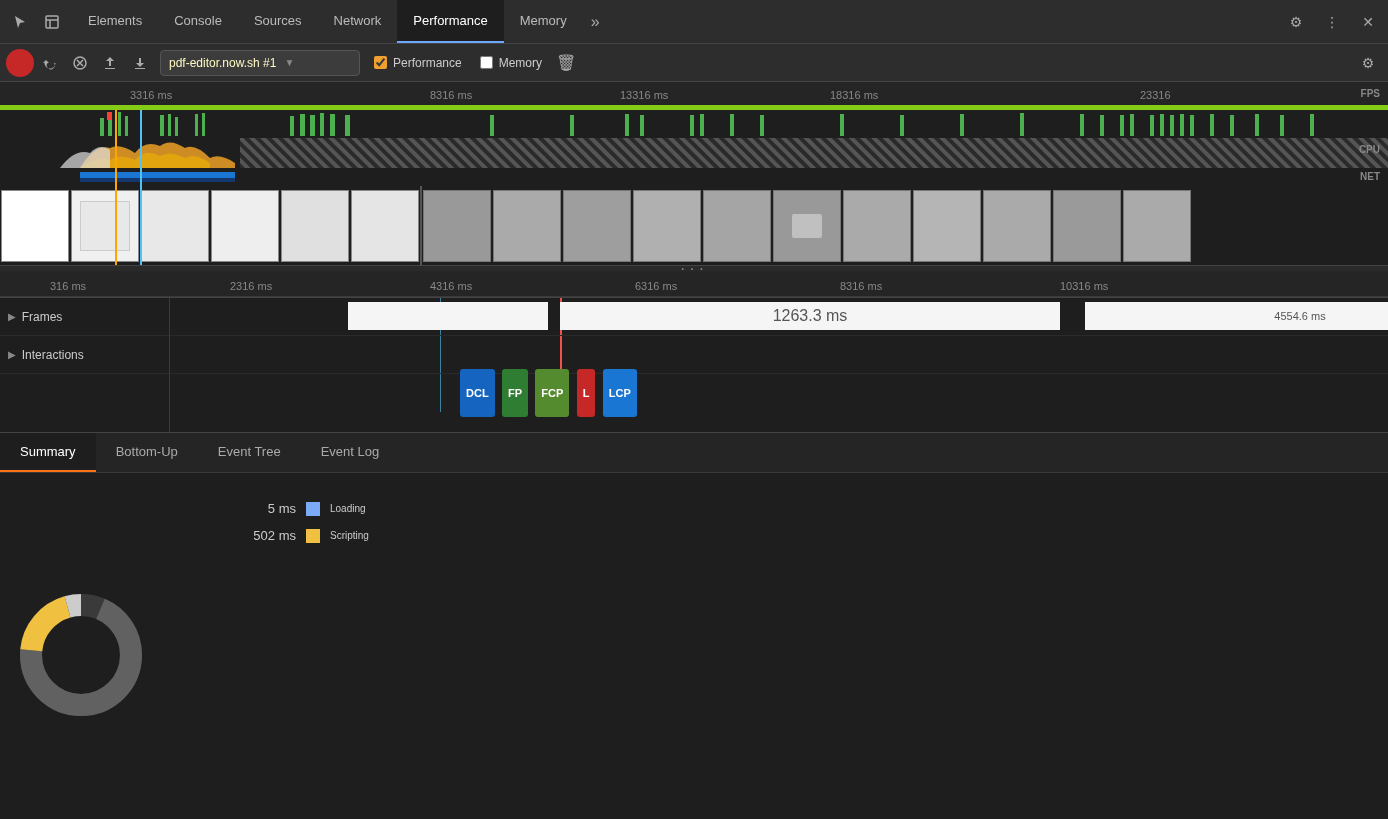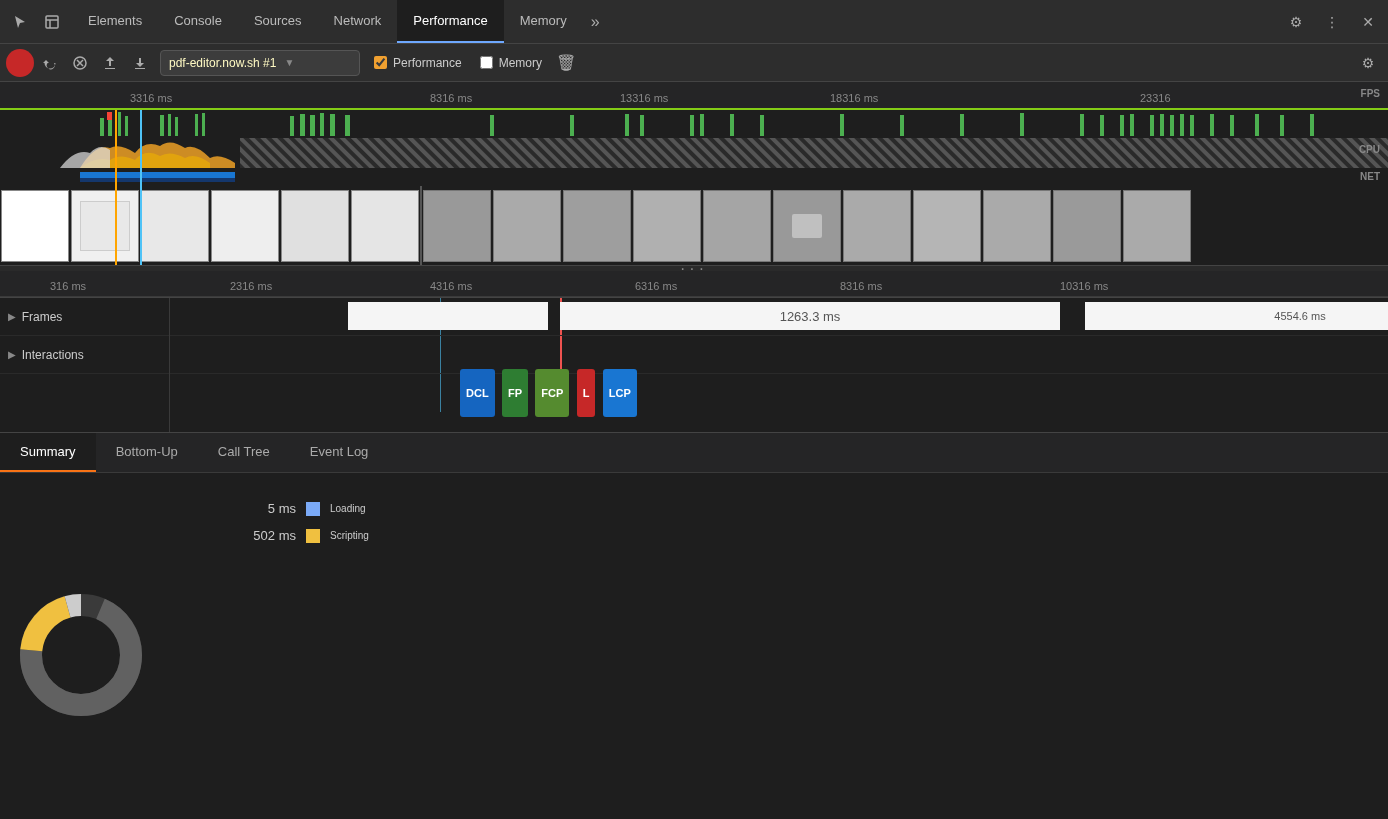--- a/index.html
+++ b/index.html
@@ -127,21 +127,21 @@
     
     .timeline-container {
       background: #1e1e1e;
       border-bottom: 1px solid #444;
       position: relative;
       overflow: hidden;
     }
     .timeline-ruler {
       height: 32px;
       background: #252526;
-      border-bottom: 2px solid #84cc16;
+      border-bottom: 5px solid #84cc16;
       position: relative;
       display: flex;
       align-items: flex-end;
     }
     .ruler-tick {
       position: absolute;
       bottom: 4px;
       color: #888;
       font-size: 11px;
       white-space: nowrap;
@@ -530,21 +530,21 @@
   <div class="panels-right">
 
     <div class="frames-content">
 
       <div style="position:absolute; left:270px; top:0; bottom:0; width:1px; background:#4fc3f7; opacity:0.6; border-left:1px dashed #4fc3f7;"></div>
       <div style="position:absolute; left:390px; top:0; bottom:0; width:2px; background:#ef5350;"></div>
 
       <div class="frame-bar white" style="left:178px; width:200px; font-size:11px; color:#555;"></div>
 
       <div class="frame-bar white" style="left:390px; width:500px;">
-        <span style="color:#555; font-size:13px; position:absolute; left:50%; transform:translateX(-50%);">1263.3 ms</span>
+        <span style="color:#555; font-size:16px; position:absolute; left:50%; transform:translateX(-50%);">1263.3 ms</span>
       </div>
 
       <div class="frame-bar white" style="left:915px; width:430px; color:#555;">
         <span style="color:#555; font-size:11px; position:absolute; left:50%; transform:translateX(-50%);">4554.6 ms</span>
       </div>
     </div>
 
     <div class="interactions-content">
       <div style="position:absolute; left:270px; top:0; bottom:0; width:1px; background:#4fc3f7; opacity:0.6; border-left:1px dashed #4fc3f7;"></div>
       <div style="position:absolute; left:390px; top:0; bottom:0; width:2px; background:#ef5350;"></div>
@@ -560,21 +560,21 @@
         <span class="timing-badge red" style="margin-left:4px;">L</span>
         <span class="timing-badge lcp" style="margin-left:4px;">LCP</span>
       </span>
     </div>
   </div>
 </div>
 
 <div class="bottom-tabs">
   <div class="bottom-tab active">Summary</div>
   <div class="bottom-tab">Bottom-Up</div>
-  <div class="bottom-tab">Call Tree</div>
+  <div class="bottom-tab">Event Tree</div>
   <div class="bottom-tab">Event Log</div>
 </div>
 
 <div style="background:#1e1e1e; flex:1; position:relative; padding:16px 16px; height:270px; overflow:hidden;">
 
   <div style="margin-top:12px; margin-left:220px;">
     <div class="stat-entry">
       <span class="stat-value" style="min-width:60px; text-align:right; color:#ccc; font-size:13px;">5 ms</span>
       <div class="stat-color-box" style="width:14px;height:14px;background:#7baaf7;flex-shrink:0;"></div>
       <span class="stat-label">Loading</span>

